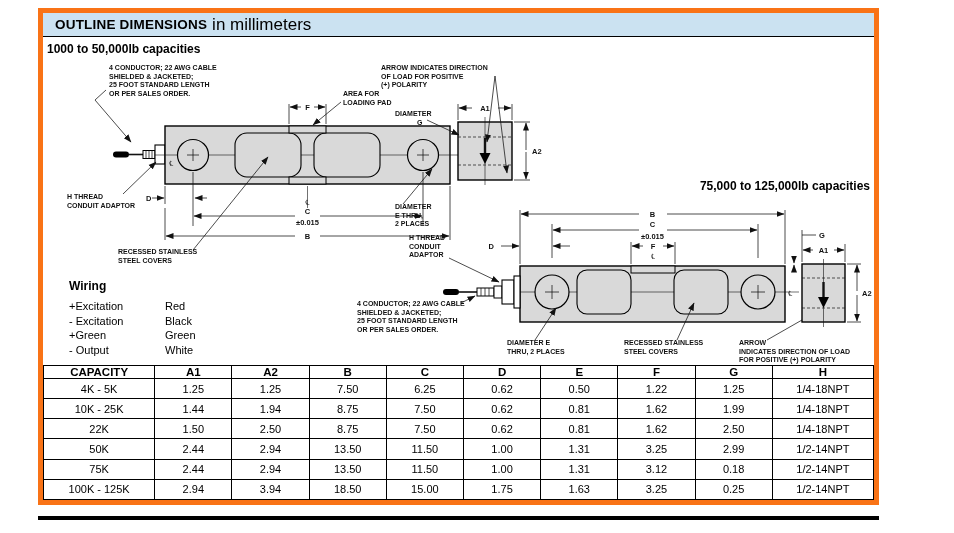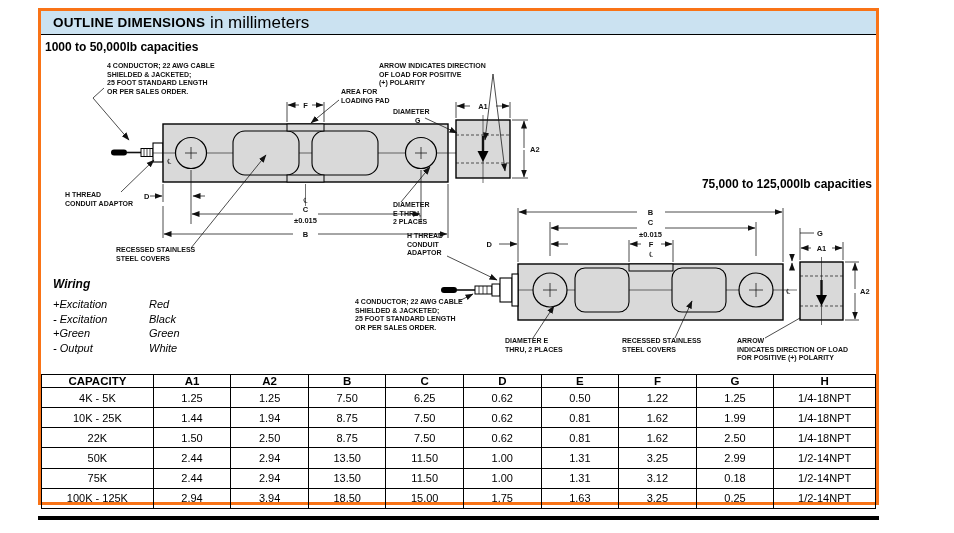--- a/index.html
+++ b/index.html
@@ -1,19 +1,19 @@
 <!DOCTYPE html>
 <html><head>
 <meta charset="utf-8">
 <style>
   * { margin:0; padding:0; box-sizing:border-box; }
   html,body { width:954px; height:533px; background:#fff; font-family:"Liberation Sans", sans-serif; color:#000; }
   body { position:relative; overflow:hidden; }
 
-  .content-box { position:absolute; left:38px; top:8px; width:841px; height:497px; border:3px solid #f97316; background:#fff; }
+  .content-box { position:absolute; left:38px; top:8px; width:841px; height:497px; border:5px solid #f97316; background:#fff; }
 
   .header-bar { position:absolute; left:0; top:0; right:0; height:24px; background:#cbe2f1; border-bottom:1px solid #000; display:flex; align-items:center; padding-left:12px; }
   .header-bar .title { font-weight:bold; font-size:13.5px; letter-spacing:.2px; }
   .header-bar .subtitle { font-size:17px; margin-left:5px; }
 
   .section-title { position:absolute; font-weight:bold; font-size:12px; }
   .section-title.small-cap { left:4px; top:29px; }
   .section-title.large-cap { right:4px; top:166px; }
 
   .drawing { position:absolute; }
@@ -29,27 +29,27 @@
   .hole { fill:#d9d9d9; stroke:#000; stroke-width:1.2; }
   .cut { fill:#d9d9d9; stroke:#000; stroke-width:1.1; }
   .notch { fill:#d9d9d9; stroke:#000; stroke-width:1; }
   .endview { fill:#d9d9d9; stroke:#000; stroke-width:1.4; }
   .thin { stroke-width:.75; }
   .cl { stroke-width:.6; }
   .dash { stroke-dasharray:3,2; stroke-width:.7; }
   .loadarrow { fill:#000; stroke:none; }
   .cableblob { fill:#000; }
 
-  .wiring { position:absolute; left:12px; top:266px; font-size:11px;font-style:italic; }
+  .wiring { position:absolute; left:26px; top:266px; font-size:11px; }
   .wiring-title { font-weight:bold; font-size:12px; margin-bottom:6px; }
   .wiring-row { line-height:14.5px; }
   .wiring-row .sig { display:inline-block; width:96px; }
 
   .table-wrap { position:absolute; left:0; right:0; bottom:0; height:135px; }
-  table.dims { border-collapse:collapse; width:100%; height:135px; table-layout:fixed;margin-top:7px; }
+  table.dims { border-collapse:collapse; width:100%; height:135px; table-layout:fixed; }
   table.dims th, table.dims td { border:1px solid #000; text-align:center; vertical-align:middle; font-size:11px; }
   table.dims th { font-weight:bold; font-size:11.5px; }
   table.dims th:first-child { width:13.4%; }
   table.dims th:last-child { width:12.2%; }
 
   .bottom-rule { position:absolute; left:38px; top:516px; width:841px; height:4px; background:#000; }
 </style>
 </head>
 <body>
 

